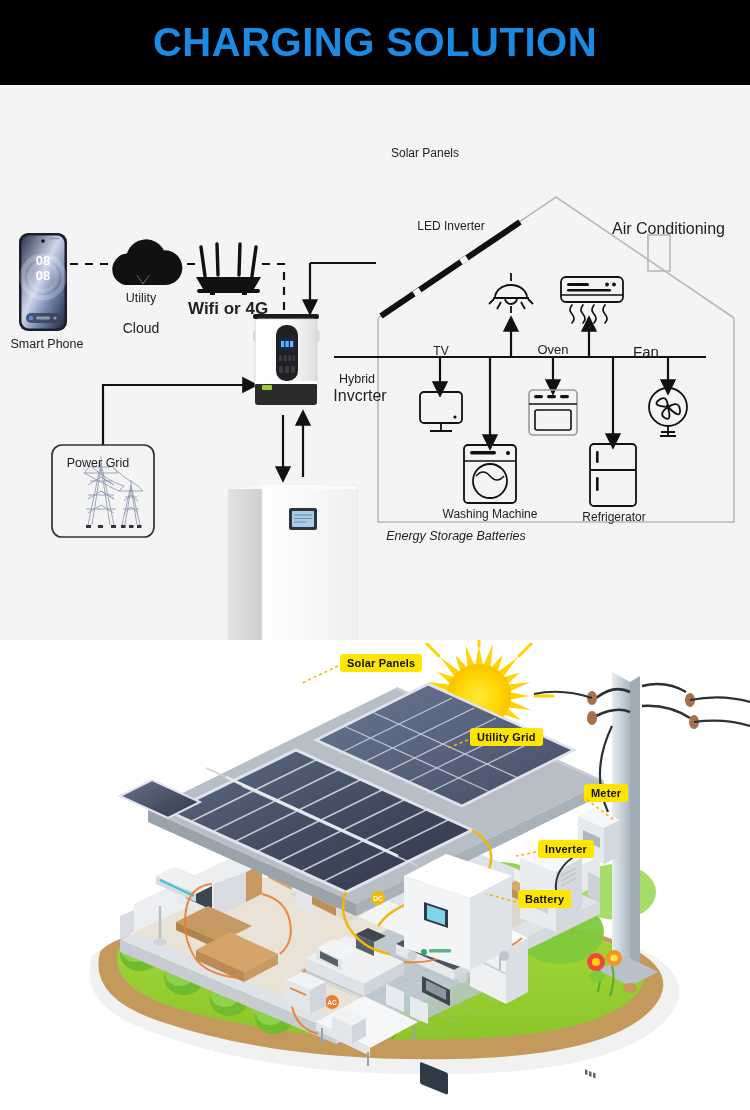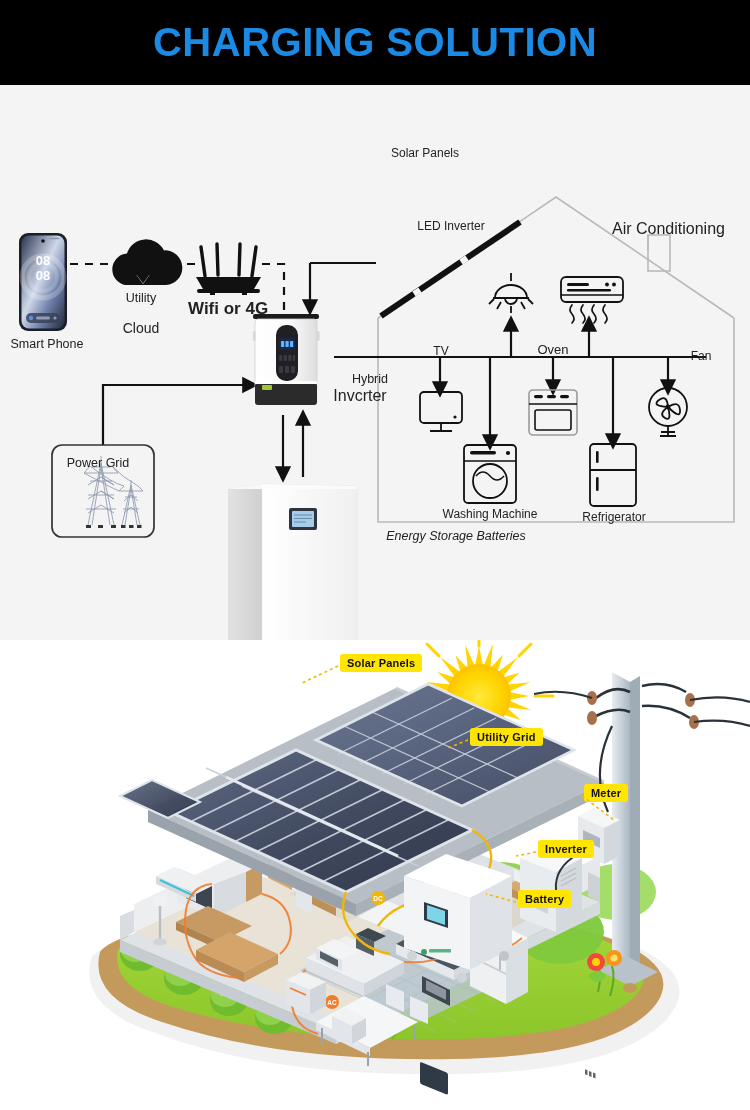--- a/index.html
+++ b/index.html
@@ -317,42 +317,42 @@
     </g>
   </svg>
 
   <div class="dg-label" style="left:2px;top:252px;width:90px;font-size:12.5px;">Smart Phone</div>
 
   <div class="dg-label" style="left:106px;top:206px;width:70px;font-size:12.5px;">Utility</div>
   <div class="dg-label" style="left:106px;top:224px;width:70px;font-size:14px;margin-top:11px;">Cloud</div>
 
   <div class="dg-label" style="left:188px;top:214px;width:80px;font-size:17px;font-weight:bold;">Wifi or 4G</div>
 
-  <div class="dg-label" style="left:326px;top:287px;width:62px;text-align:right;font-size:12.5px;">Hybrid</div>
+  <div class="dg-label" style="left:326px;top:287px;width:62px;text-align:center;font-size:12.5px;">Hybrid</div>
   <div class="dg-label" style="left:326px;top:302px;width:68px;text-align:center;font-size:16px;">Invcrter</div>
 
   <div class="dg-label" style="left:52px;top:371px;width:92px;font-size:12.5px;">Power Grid</div>
 
   <div class="dg-label" style="left:368px;top:444px;width:176px;font-size:12.5px;font-style:italic;">Energy Storage Batteries</div>
 
   <div class="dg-label" style="left:382px;top:62px;width:86px;font-size:12px;">Solar Panels</div>
 
   <div class="dg-label" style="left:408px;top:135px;width:86px;font-size:12px;">LED Inverter</div>
 
   <div class="dg-label" style="left:612px;top:135px;width:100px;font-size:16px;">Air Conditioning</div>
 
   <div class="dg-label" style="left:420px;top:260px;width:42px;font-size:12px;">TV</div>
 
   <div class="dg-label" style="left:428px;top:423px;width:124px;font-size:12px;">Washing Machine</div>
 
   <div class="dg-label" style="left:529px;top:258px;width:48px;font-size:13px;">Oven</div>
 
   <div class="dg-label" style="left:566px;top:426px;width:96px;font-size:12px;">Refrigerator</div>
 
-  <div class="dg-label" style="left:679px;top:258px;width:44px;font-size:12px;margin-top:7px;">Fan</div>
+  <div class="dg-label" style="left:624px;top:258px;width:44px;font-size:15px;">Fan</div>
 </div>
 
 <div id="illustration-panel">
 
   <svg id="illus-svg" width="750" height="470" viewBox="0 0 750 470">
     <defs>
       <radialGradient id="sunG" cx="50%" cy="50%" r="50%">
         <stop offset="0%" stop-color="#ffe93a"></stop>
           <stop offset="70%" stop-color="#ffd400"></stop>
         <stop offset="100%" stop-color="#fcc200"></stop>

